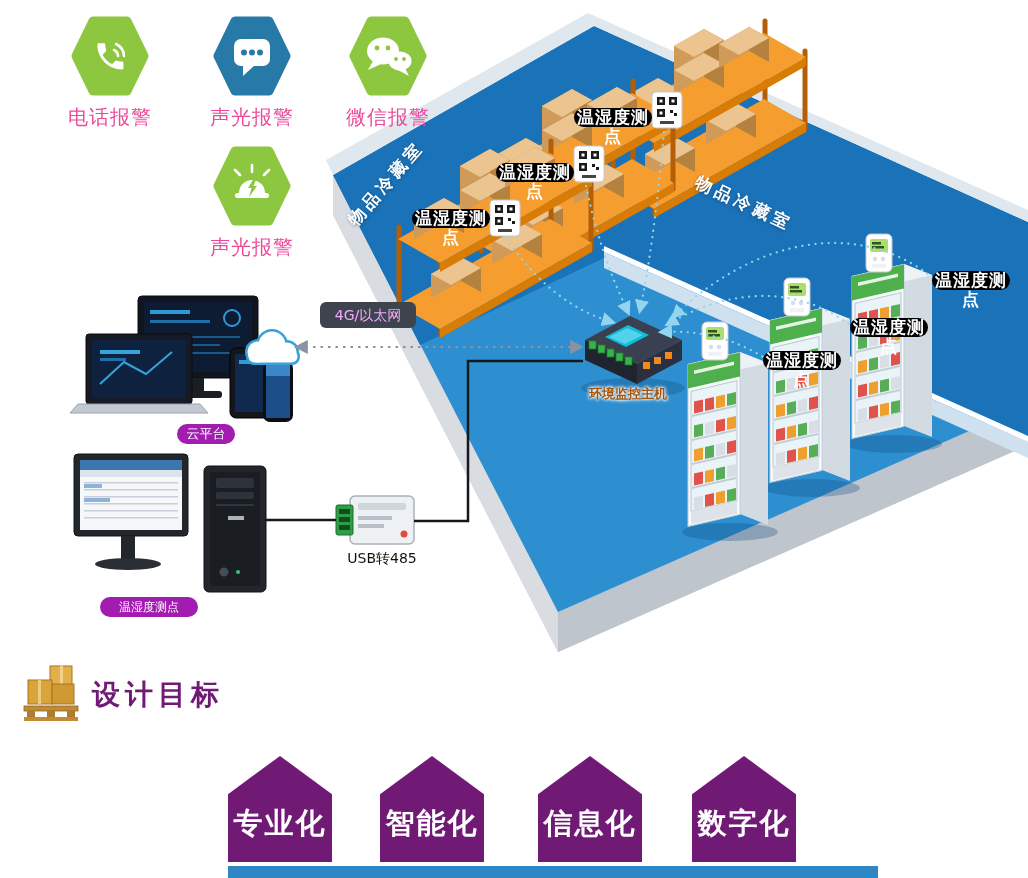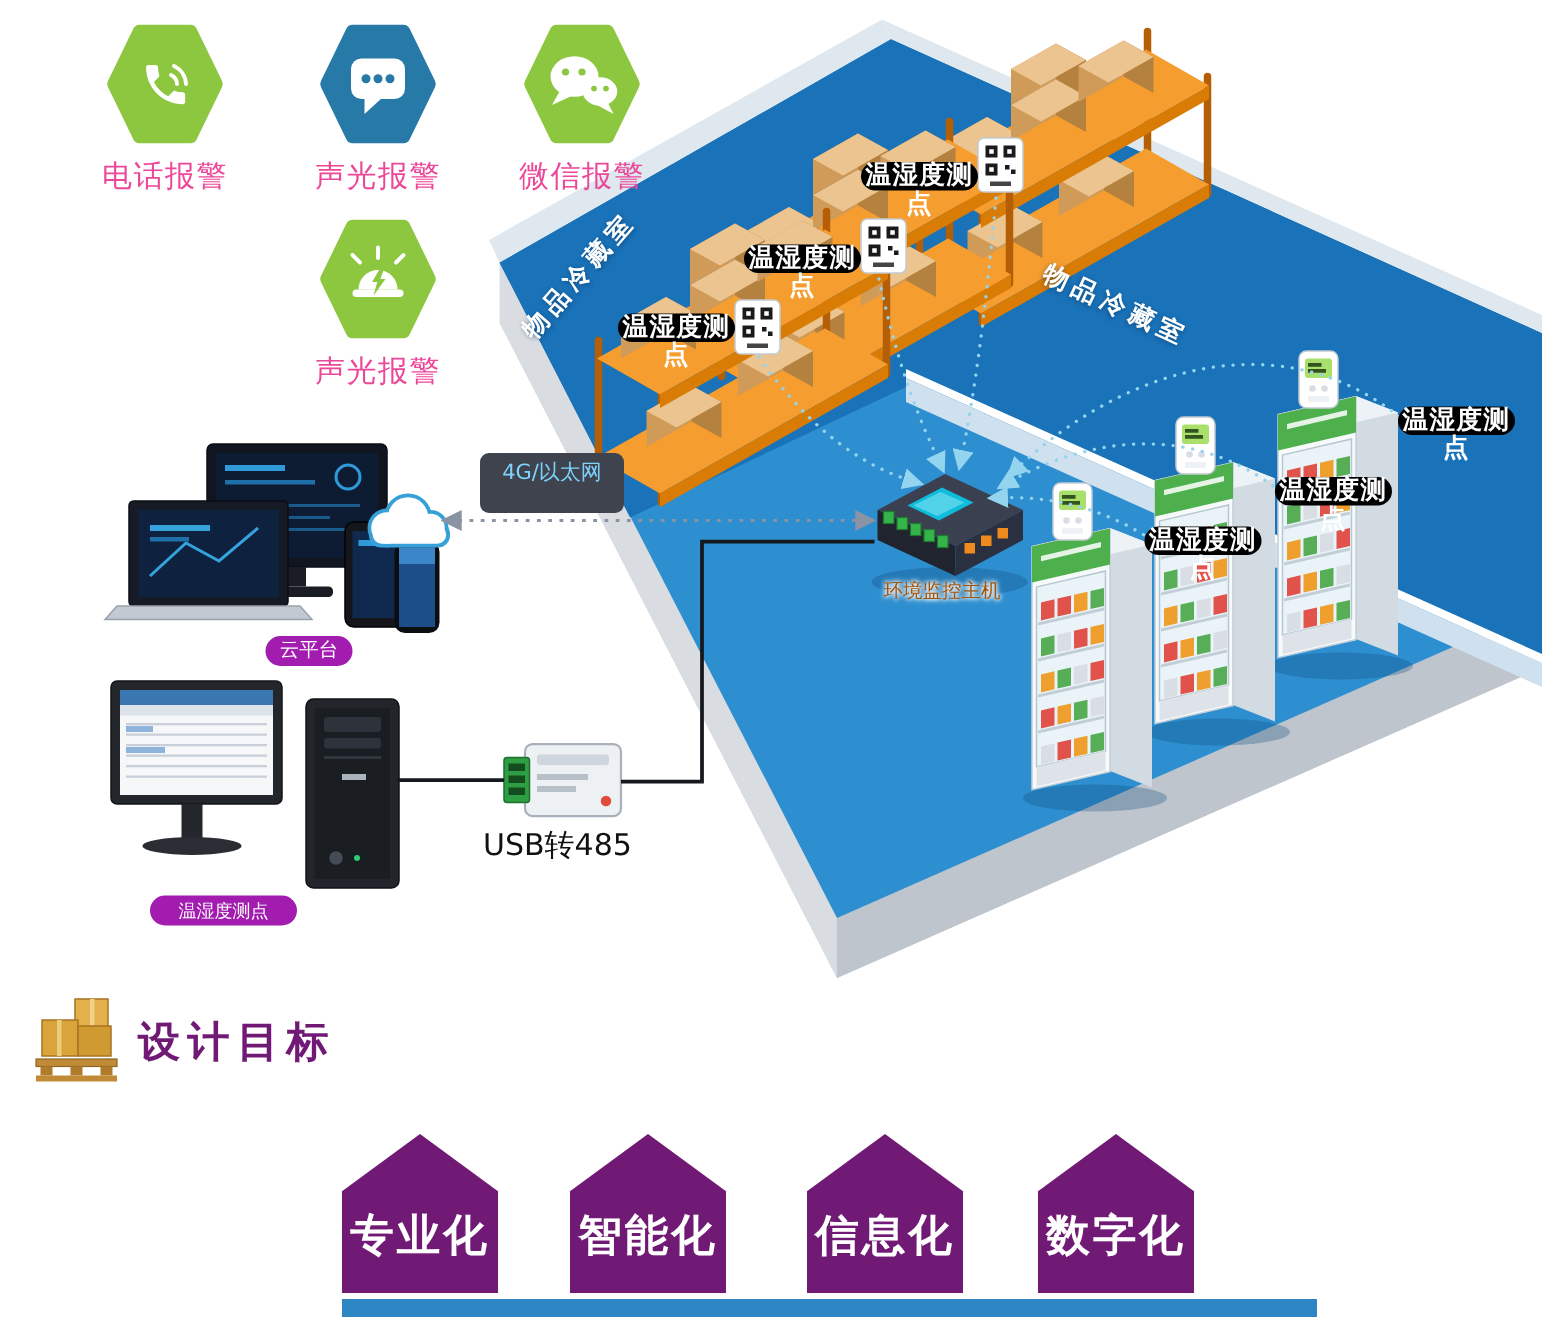--- a/index.html
+++ b/index.html
@@ -8,25 +8,25 @@
           font-family:"DejaVu Sans","Liberation Sans",sans-serif;color:#1c1c1c}
   .scene-svg{position:absolute;left:0;top:0}
   .alarm-item{position:absolute;width:144px;text-align:center}
   .alarm-label{margin-top:2px;font-size:20px;color:#ec4899;letter-spacing:1px;font-weight:500}
   .pill{position:absolute;width:78px;height:19px;line-height:19px;border-radius:10px;background:#000000;
         color:#fff;font-size:17px;font-weight:bold;text-align:center;letter-spacing:1px}
   .platform-pill{position:absolute;height:20px;line-height:20px;border-radius:10px;background:#a21caf;
         color:#fff;text-align:center;font-weight:500}
   .room-label{position:absolute;color:#fff;font-weight:bold;font-size:17px;letter-spacing:4px;white-space:nowrap;
         text-shadow:0 1px 3px rgba(0,40,80,.5);width:140px;text-align:center}
-  .host-label{position:absolute;color:#a4540a;font-weight:normal;font-size:13px;width:120px;text-align:center;
+  .host-label{position:absolute;color:#a4540a;font-weight:bold;font-size:13px;width:120px;text-align:center;
         text-shadow:0 0 3px #fff,0 0 3px #fff,0 0 4px #fff}
-  .badge-4g{position:absolute;background:#3f434e;color:#7dd3fc;font-size:14px;border-radius:6px;text-align:center;
-        line-height:26px;width:96px;height:40px}
-  .usb-label{position:absolute;font-size:20px;color:#111;width:120px;text-align:left;font-weight:500}
+  .badge-4g{position:absolute;background:#3f434e;color:#f0abfc;font-size:14px;border-radius:6px;text-align:center;
+        line-height:26px;width:96px;height:26px}
+  .usb-label{position:absolute;font-size:14px;color:#111;width:120px;text-align:center;font-weight:500}
   .goal{position:absolute;width:104px;height:106px;background:#701a75;
         clip-path:polygon(50% 0%,100% 36%,100% 100%,0 100%,0 36%);
         display:flex;align-items:center;justify-content:center;padding-top:30px;
         color:#fff;font-weight:bold;font-size:29px;letter-spacing:2px}
   .goal-title{position:absolute;font-size:28px;font-weight:bold;color:#701a75;letter-spacing:5px}
   .bottom-bar{position:absolute;left:228px;top:866px;width:650px;height:12px;background:#2f86c4}
 </style>
 </head>
 <body>
 

